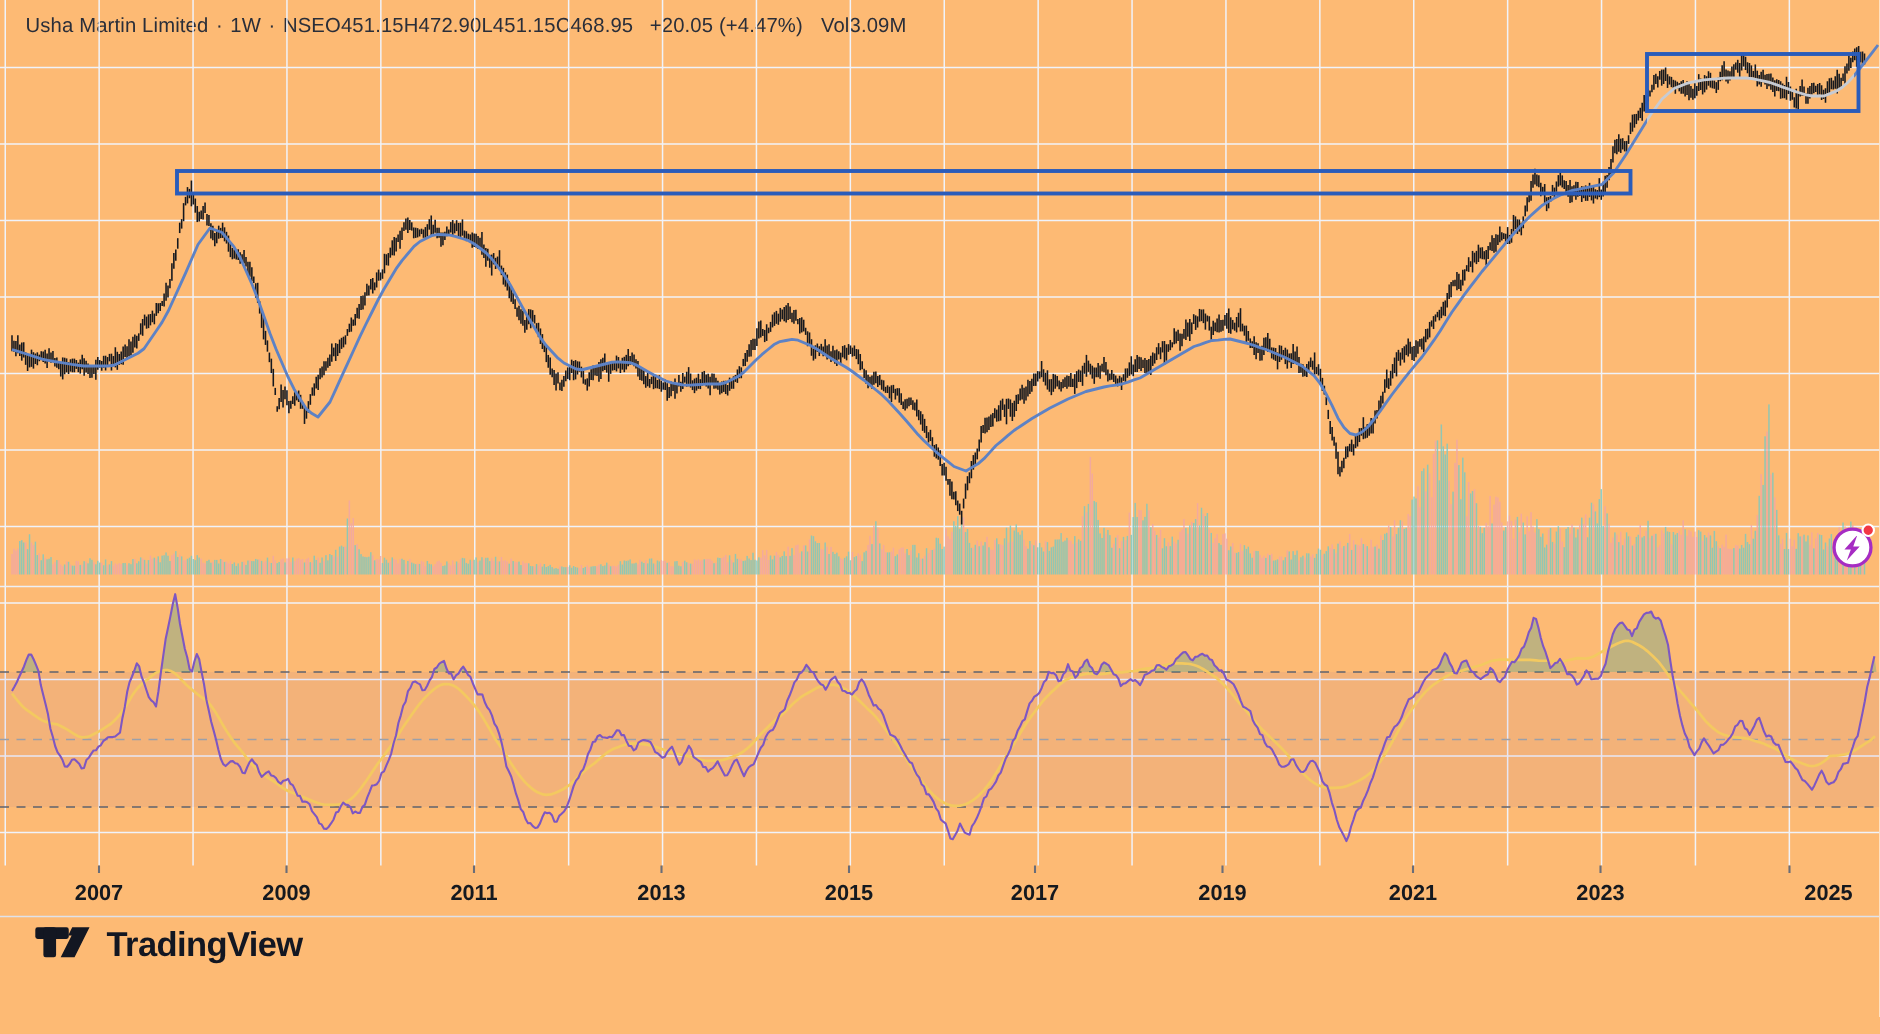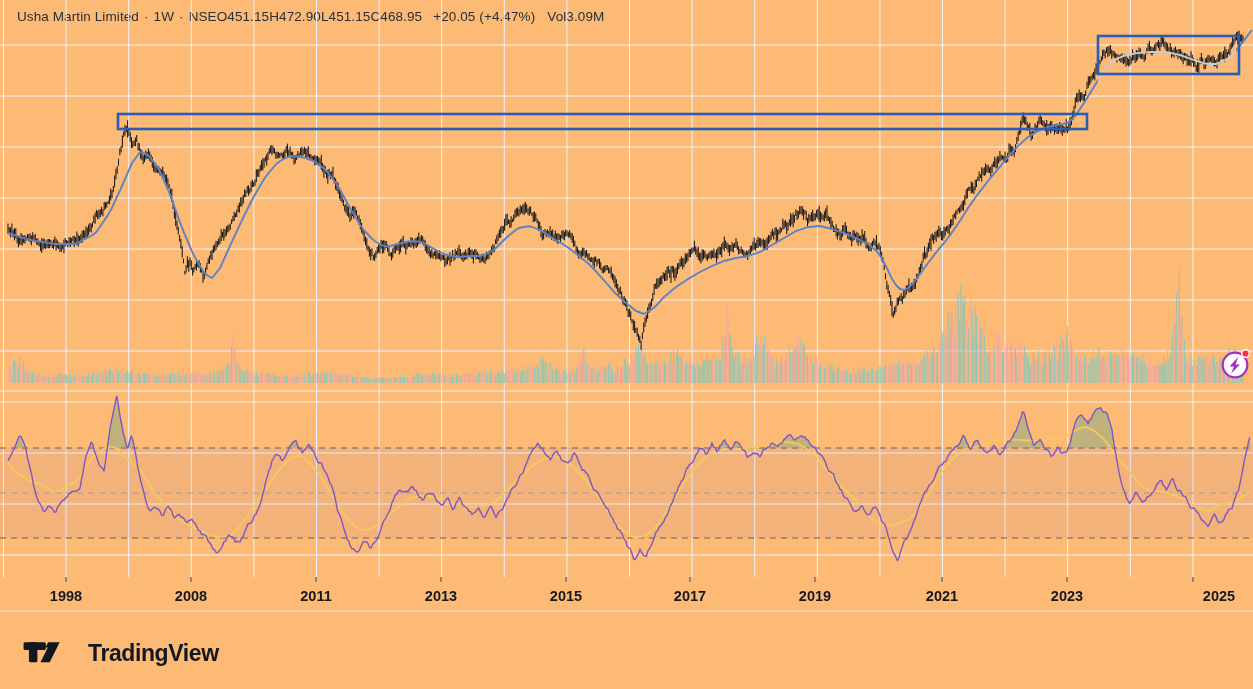--- a/index.html
+++ b/index.html
@@ -11,21 +11,21 @@
   #legend .sep{margin:0 5px;color:#2a2e39;}
   #legend .val{}
   #legend .chg{margin-left:11px;}
   #legend .vol{margin-left:12px;}
   
   #chart{position:absolute;left:0;top:0;}
   
   #taxis{position:absolute;left:0;top:586px;width:1253px;height:22px;}
   .tlabel{position:absolute;transform:translateX(-50%);font-size:14.5px;font-weight:600;color:#15191f;top:2px;}
   
-  #logo{position:absolute;left:22px;top:636px;display:flex;align-items:center;gap:26px;cursor:pointer;}
+  #logo{position:absolute;left:22px;top:612px;display:flex;align-items:center;gap:9px;cursor:pointer;}
   #logo-text{font-size:23px;font-weight:800;color:#131722;letter-spacing:-0.4px;}
   
   #flash-btn{position:absolute;left:1219px;top:347px;width:38px;height:36px;cursor:pointer;}
 </style>
 </head>
 <body>
 
 <div id="stage">
 
   <div id="legend">
@@ -2015,22 +2015,22 @@
         <line x1="690" y1="577" x2="690" y2="582" stroke="#6a6d78" stroke-width="1.4"></line>
         <line x1="815" y1="577" x2="815" y2="582" stroke="#6a6d78" stroke-width="1.4"></line>
         <line x1="942" y1="577" x2="942" y2="582" stroke="#6a6d78" stroke-width="1.4"></line>
         <line x1="1067" y1="577" x2="1067" y2="582" stroke="#6a6d78" stroke-width="1.4"></line>
         <line x1="1193" y1="577" x2="1193" y2="582" stroke="#6a6d78" stroke-width="1.4"></line>
       </g>
       <line x1="0" y1="611" x2="1253" y2="611" stroke="#dfe2ea" stroke-width="1"></line>
     </svg>
 
   <div id="taxis">
-      <div class="tlabel" style="left: 66px;">1998</div>
-      <div class="tlabel" style="left: 191px;">2008</div>
+      <div class="tlabel" style="left: 66px;">2007</div>
+      <div class="tlabel" style="left: 191px;">2009</div>
       <div class="tlabel" style="left: 316px;">2011</div>
       <div class="tlabel" style="left: 441px;">2013</div>
       <div class="tlabel" style="left: 566px;">2015</div>
       <div class="tlabel" style="left: 690px;">2017</div>
       <div class="tlabel" style="left: 815px;">2019</div>
       <div class="tlabel" style="left: 942px;">2021</div>
       <div class="tlabel" style="left: 1067px;">2023</div>
       <div class="tlabel" style="left: 1219px;">2025</div>
     </div>
 

